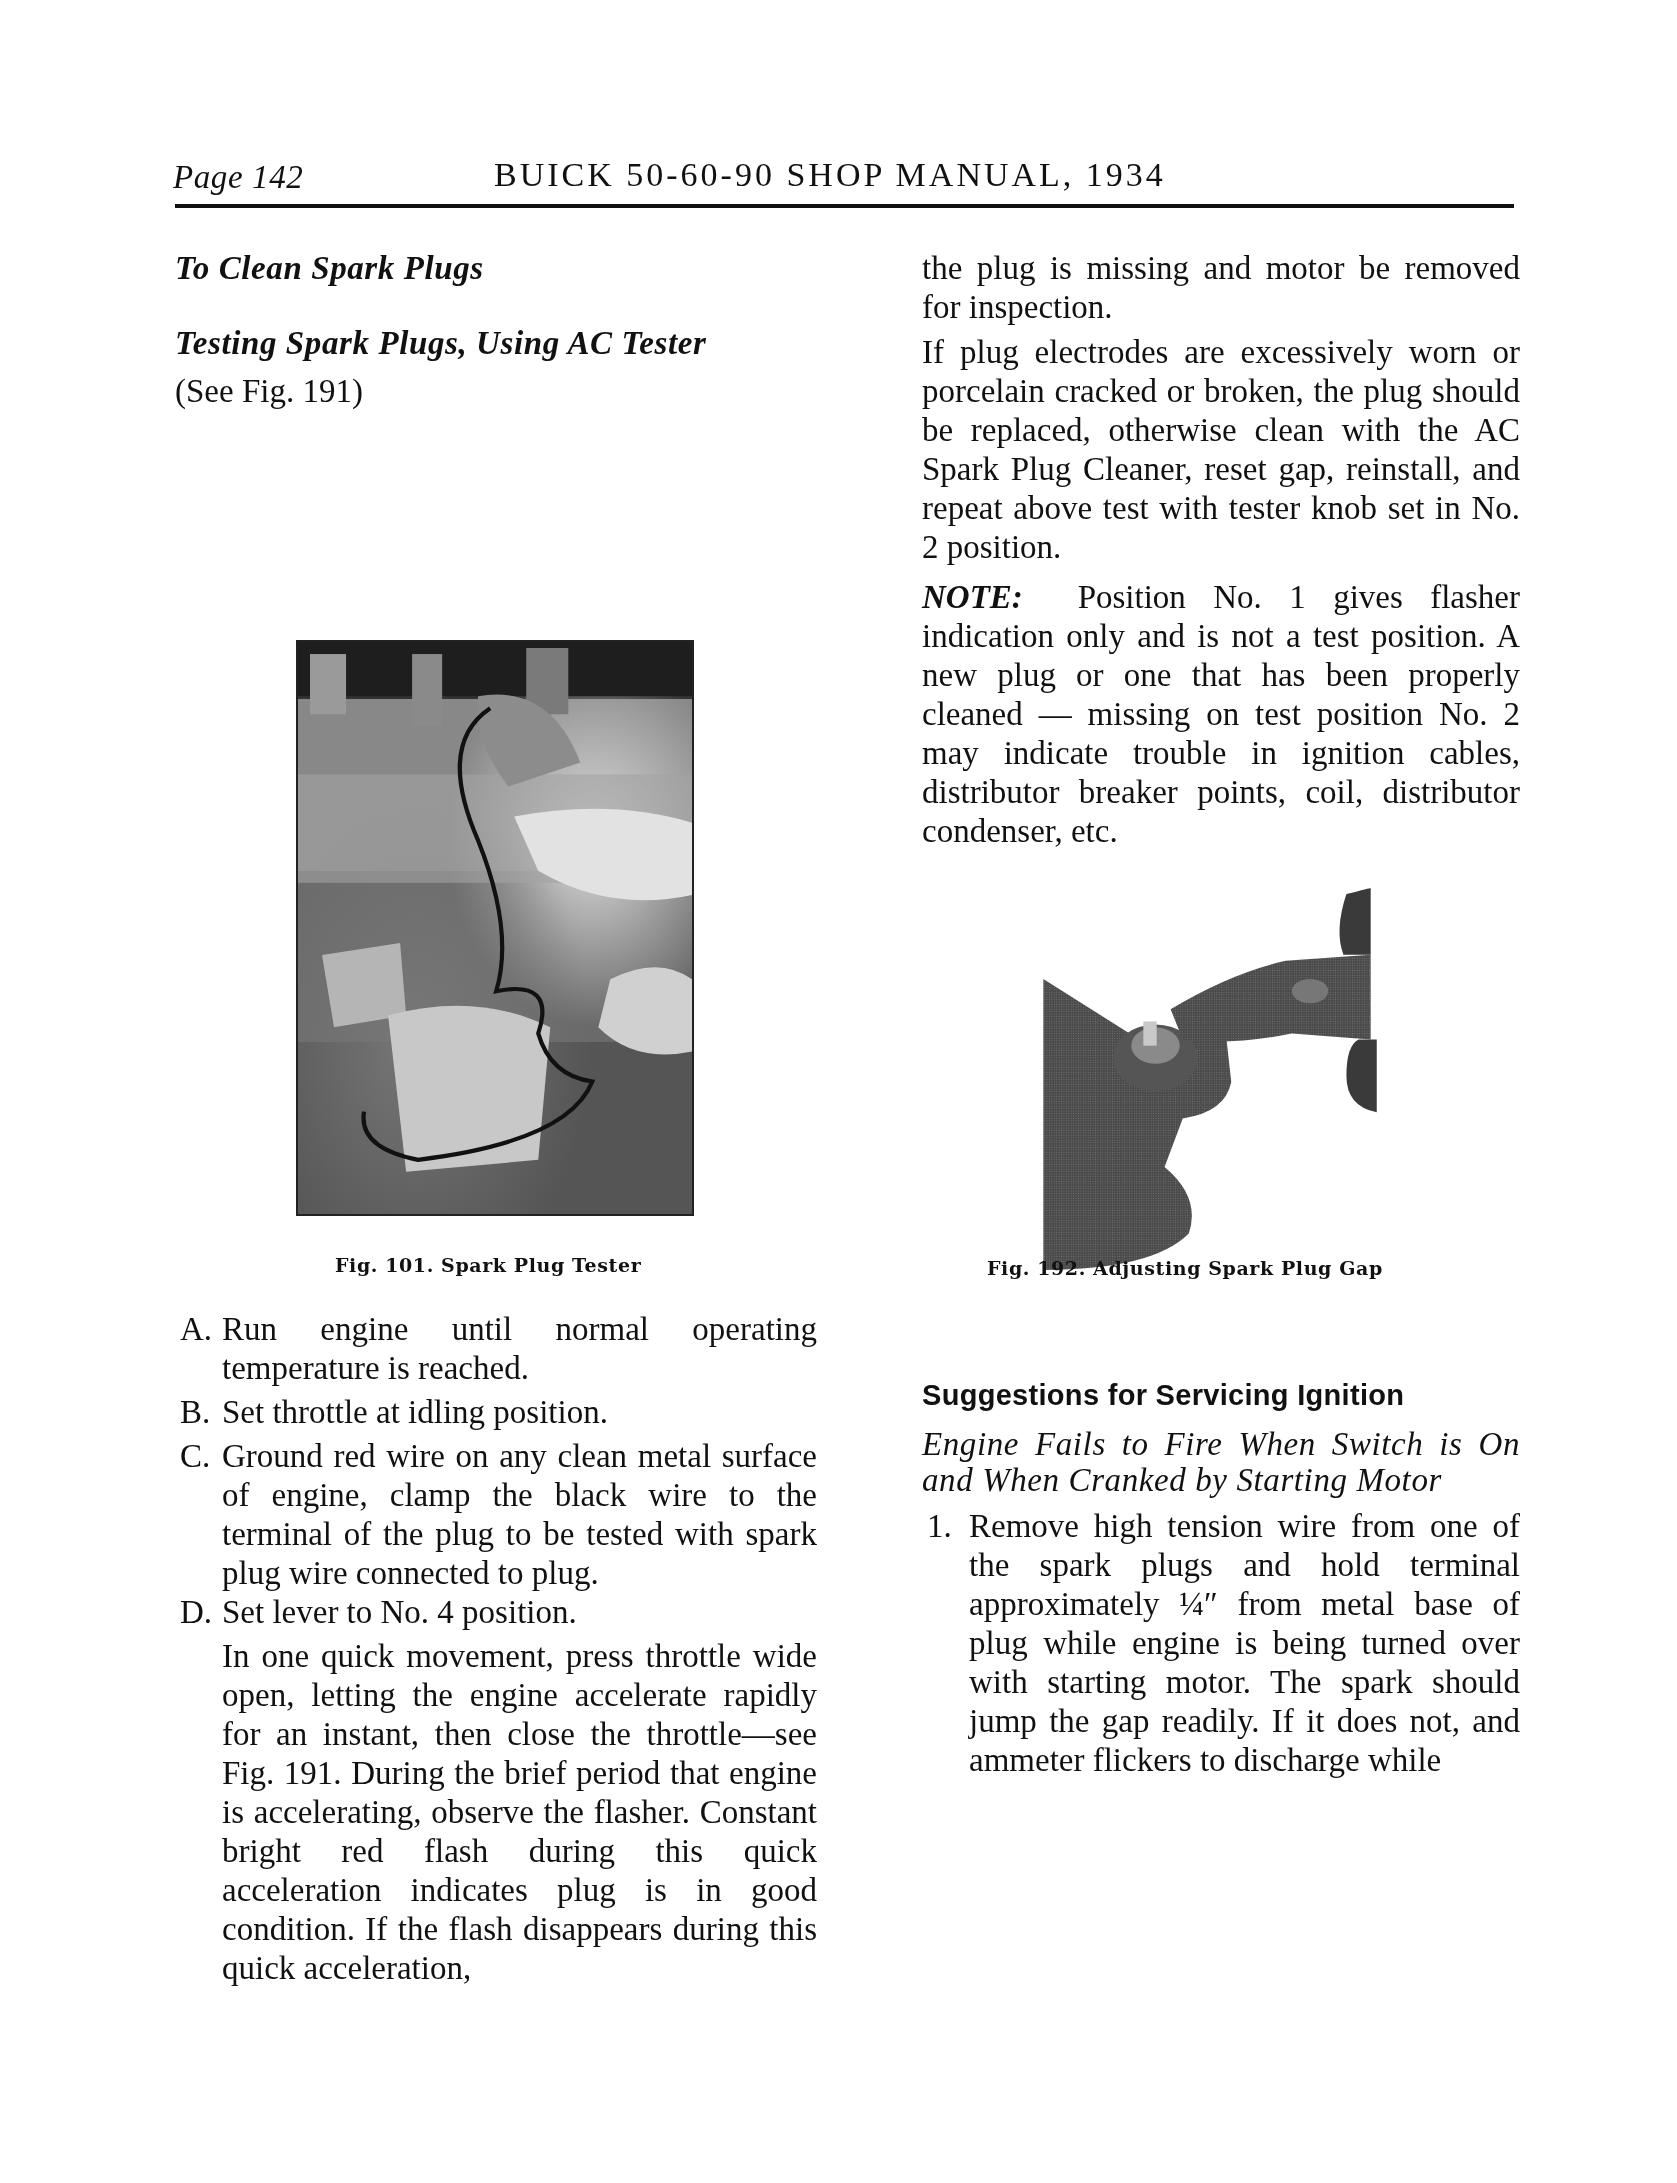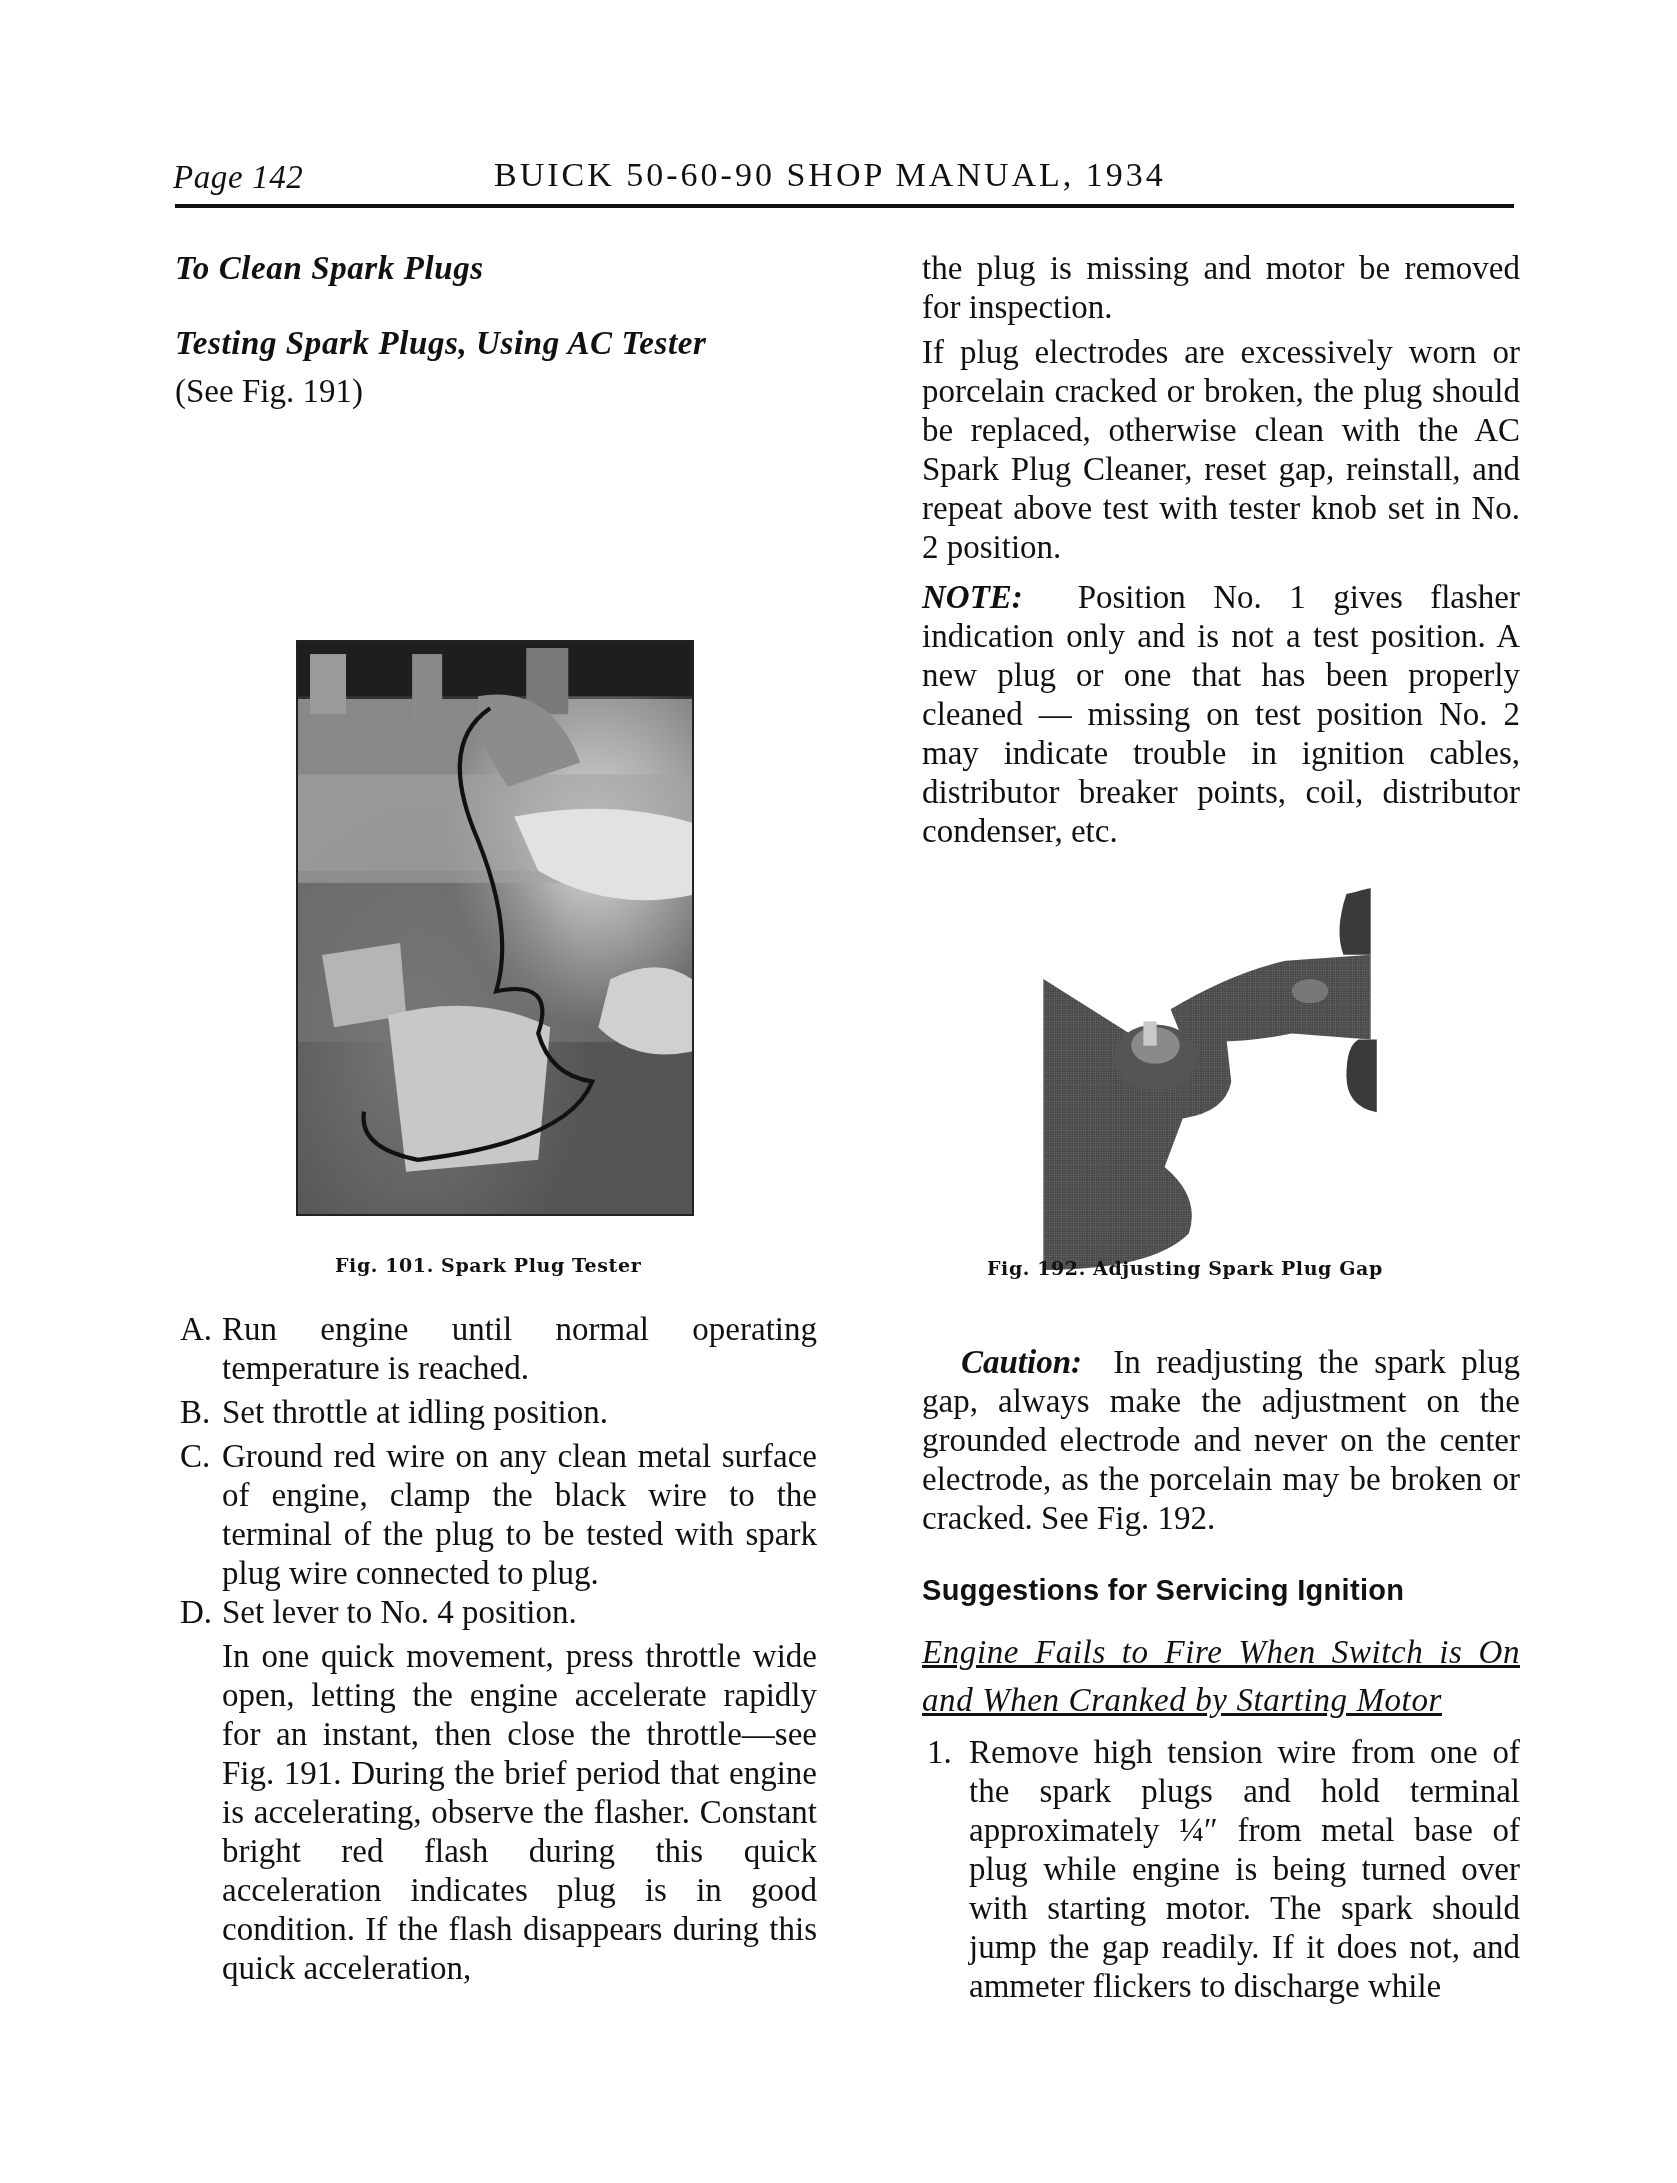--- a/index.html
+++ b/index.html
@@ -110,21 +110,20 @@
     <rect x="185" y="230" width="22" height="40" fill="#c9c9c9"></rect>
     <path d="M230 210 Q330 150 420 130 L560 120 L560 260 L430 250 Q330 270 250 260 Z" fill="url(#dots)"></path>
     <path d="M520 20 Q560 10 560 10 L560 120 L515 120 Q500 80 520 20 Z" fill="#3a3a3a"></path>
     <path d="M540 260 L570 260 L570 380 Q520 370 520 320 Q520 270 540 260 Z" fill="#3a3a3a"></path>
     <ellipse cx="460" cy="180" rx="30" ry="20" fill="#777"></ellipse>
   </svg>
 </div>
 <div class="cap cap192">Fig. 192.  Adjusting Spark Plug Gap</div>
 
 <div class="col col-right" style="top:1343px;">
-  <p class="indent"><span class="bold-ital">Caution:</span>&nbsp; <span>In readjusting the spark plug gap, always make the adjustment on the grounded electrode and never on the center electrode, as the porcelain may be broken or cracked.  See Fig. 192.</span></p>
   <h3 class="sec-head" style="margin-top:33px">Suggestions for Servicing Ignition</h3>
-  <h4 class="ital-head" style="margin-top:18px; line-height:48px; font-weight:normal;text-decoration:underline;">Engine Fails to Fire When Switch is On and When Cranked by Starting Motor</h4>
+  <h4 class="ital-head" style="margin-top:11px; line-height:36px; font-weight:normal;">Engine Fails to Fire When Switch is On and When Cranked by Starting Motor</h4>
   <div class="list-item" style="margin-top:8.5px">
     <span class="marker">1.</span>
     <span>Remove high tension wire from one of the spark plugs and hold terminal approximately ¼″ from metal base of plug while engine is being turned over with starting motor.  The spark should jump the gap readily.  If it does not, and ammeter flickers to discharge while</span>
   </div>
 </div>
 
 
 </body></html>

